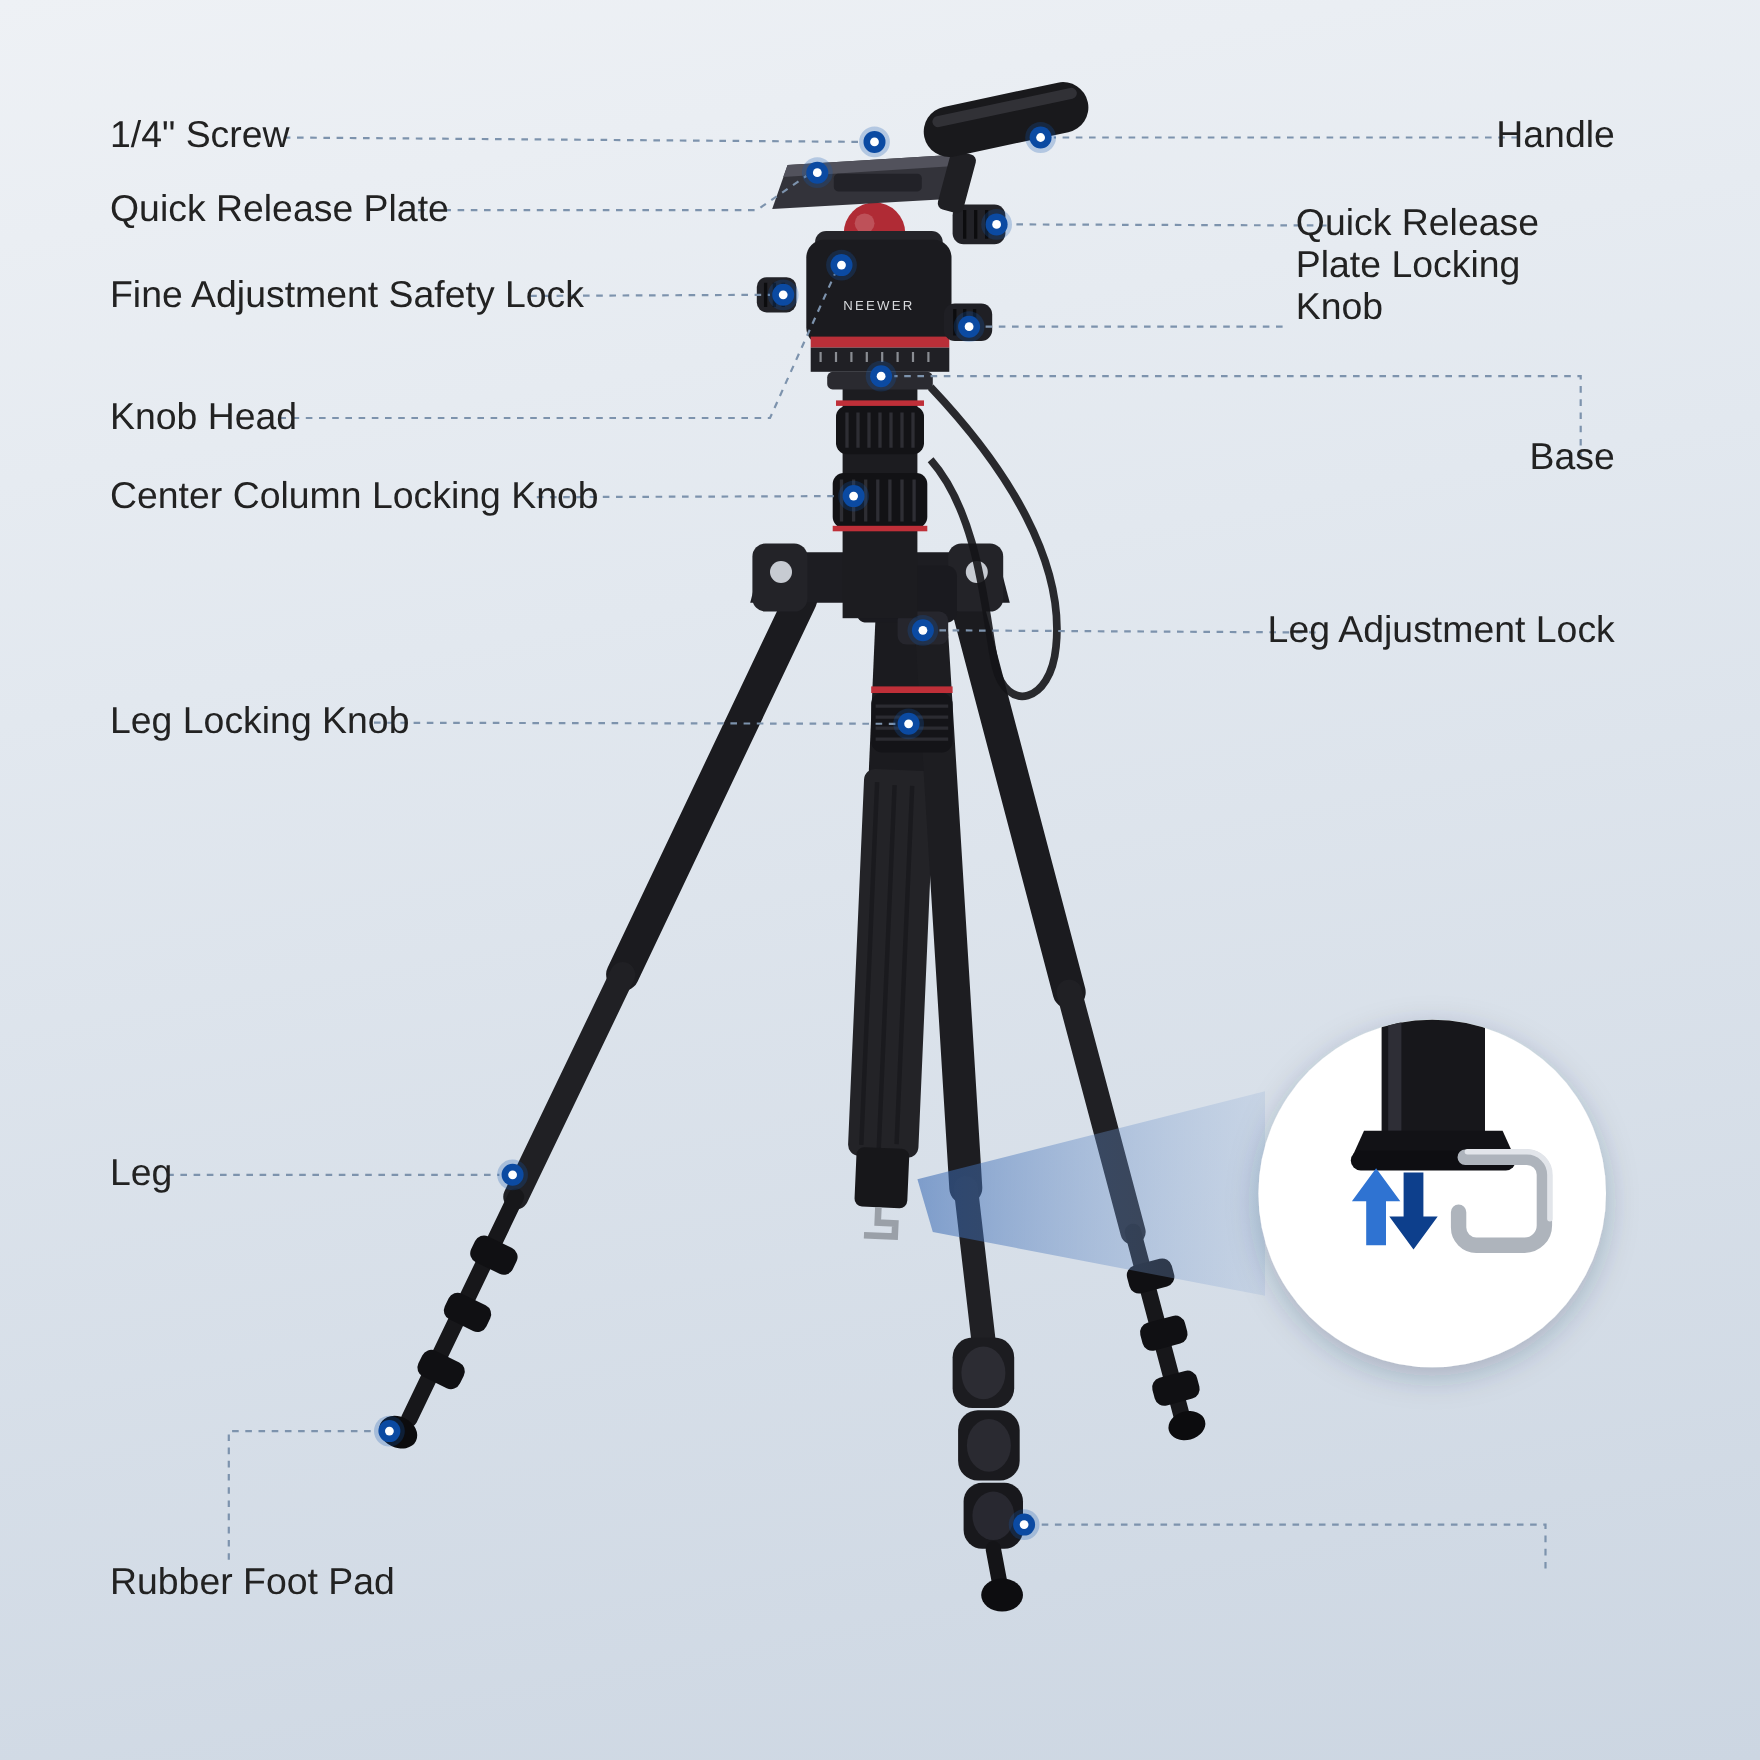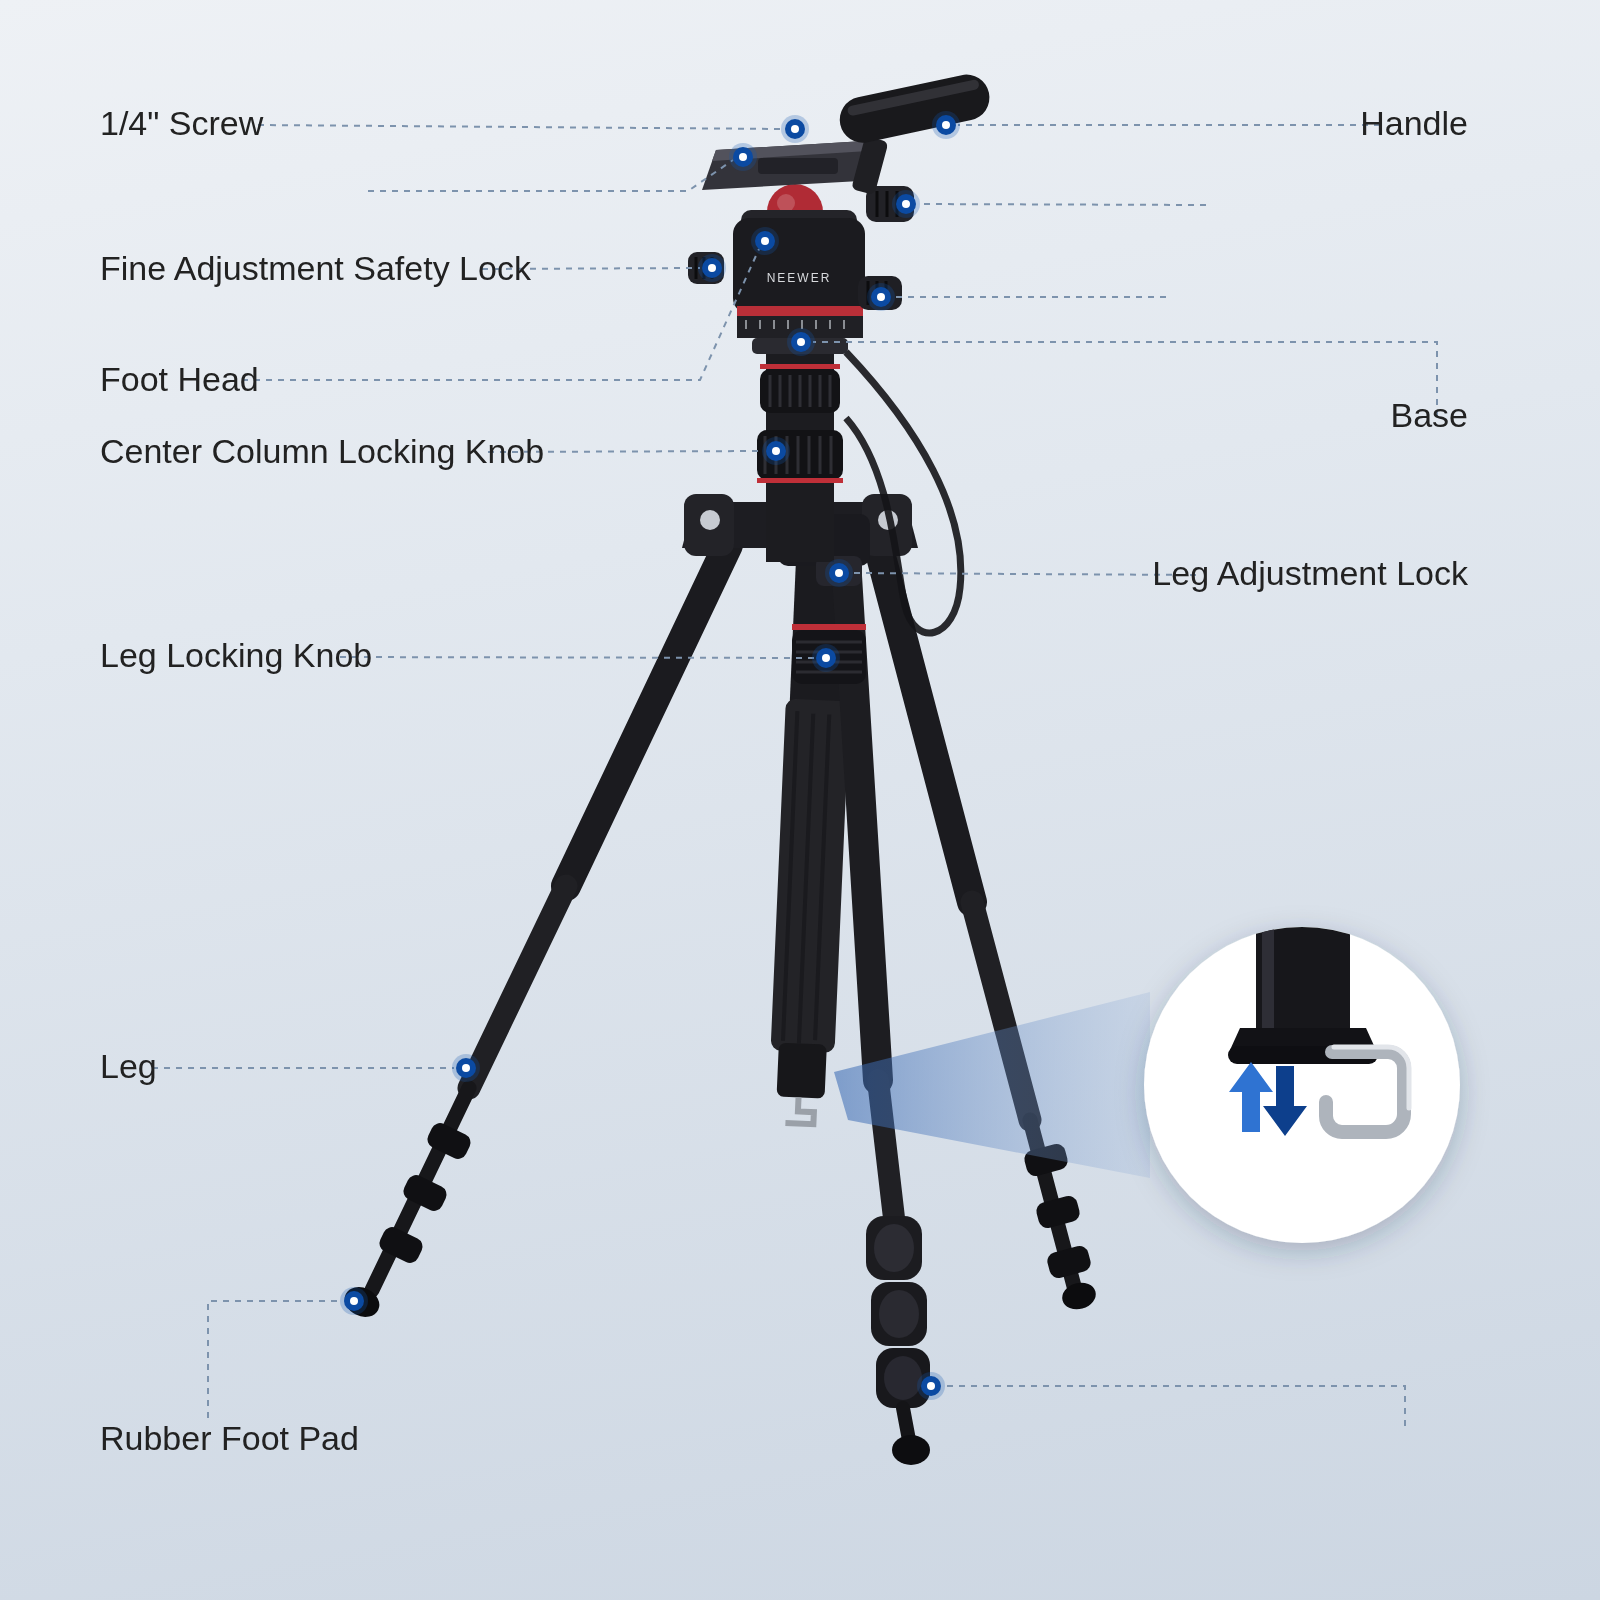--- a/index.html
+++ b/index.html
@@ -257,24 +257,26 @@
         </g>
       <g>
           <circle cx="931" cy="1386" r="14" fill="rgba(21,86,176,0.25)"></circle>
           <circle cx="931" cy="1386" r="10" fill="#0b4aa2"></circle>
           <circle cx="931" cy="1386" r="4" fill="#fff"></circle>
         </g>
     </g>
   </svg>
 
   <div class="label left" style="top:104px">1/4" Screw</div>
+  <div class="label left" style="top:171px">Quick Release Plate</div>
   <div class="label left" style="top:249px">Fine Adjustment Safety Lock</div>
-  <div class="label left" style="top:360px">Foot Head</div>
+  <div class="label left" style="top:360px">Knob Head</div>
   <div class="label left" style="top:636px">Leg Locking Knob</div>
   <div class="label left" style="top:432px">Center Column Locking Knob</div>
   <div class="label left" style="top:1047px">Leg</div>
   <div class="label left" style="top:1419px">Rubber Foot Pad</div>
 
   <div class="label right" style="top:104px">Handle</div>
+  <div class="label right wrap" style="top:184px">Quick Release Plate Locking Knob</div>
   <div class="label right" style="top:396px">Base</div>
   <div class="label right" style="top:554px">Leg Adjustment Lock</div>
 
 </div>
 
 </body></html>

